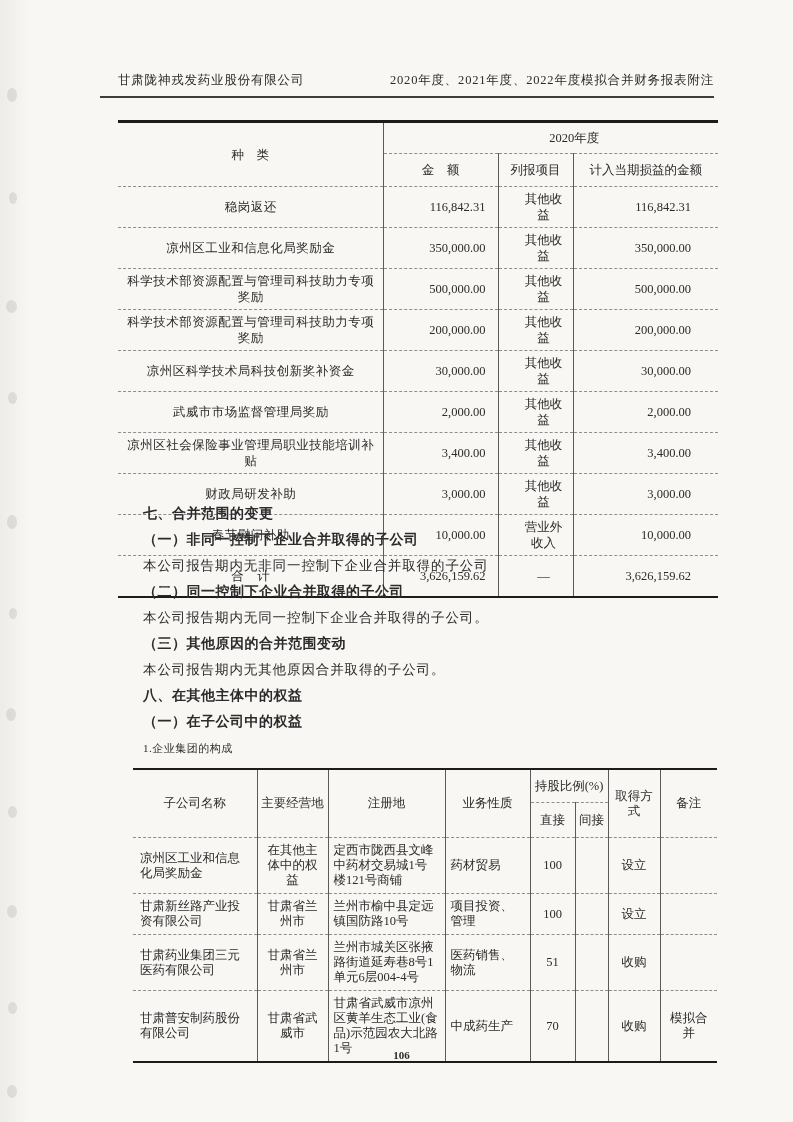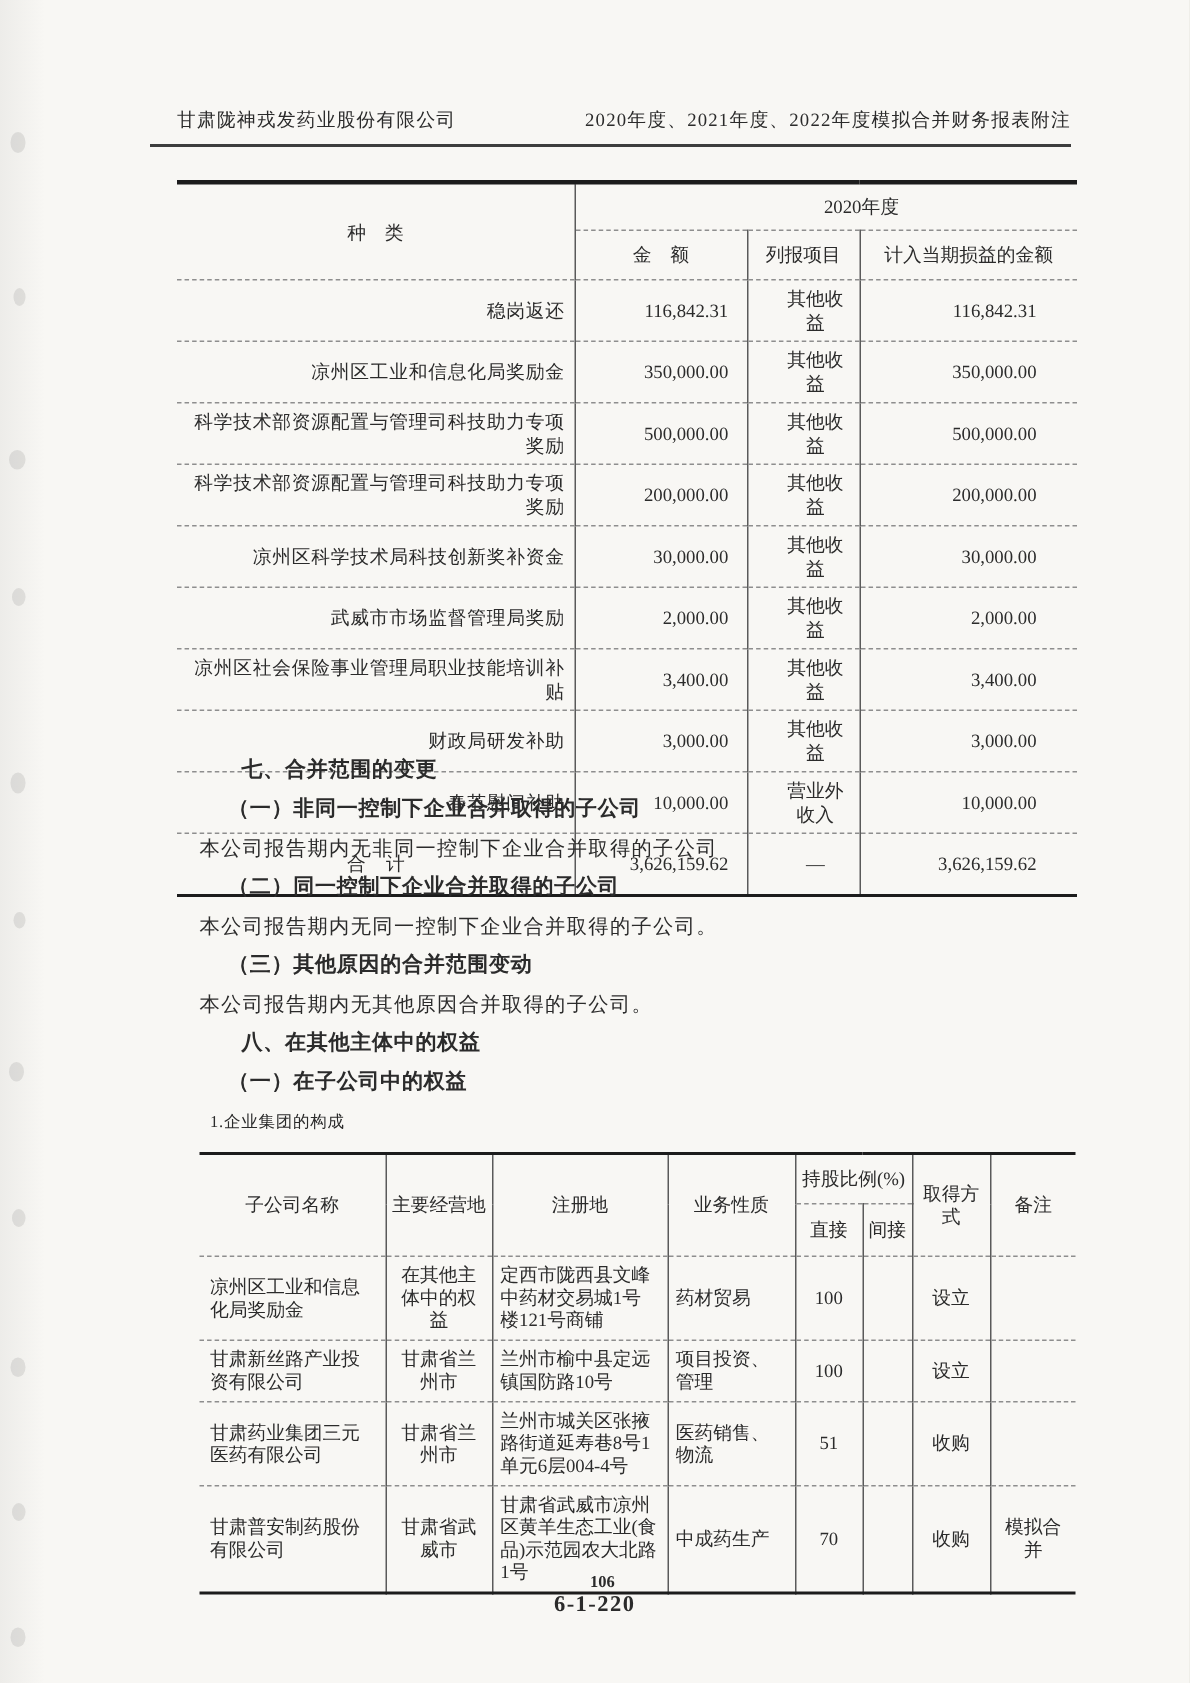--- a/index.html
+++ b/index.html
@@ -49,30 +49,30 @@
   }
   .t1 th{ font-weight:normal; }
   .t1 thead tr:first-child th{ height:28px; }
   .t1 thead tr:last-child th{ height:30px; }
   .t1 .vl{ border-left:1px solid #5a5a5a; }
   .t1 thead th{ text-align:center; vertical-align:middle; }
   .t1 th.year{ border-bottom:1px dashed #8e8e8e;padding-left:48px; }
   .t1 thead tr:last-child th, .t1 th.rspan{ border-bottom:1px dashed #8e8e8e; }
   .t1 tbody td{ border-top:1px dashed #8e8e8e; padding:4px 6px; height:28px; vertical-align:middle; }
   .t1 tbody tr:first-child td{ border-top:none; }
-  .t1 td.c-type{ text-align:right; padding-left:7px; letter-spacing:0.5px;}
+  .t1 td.c-type{ text-align:center; padding-left:7px; letter-spacing:0.5px;}
   .t1 td.c-amt{ text-align:right; padding-right:12px; }
   .t1 td.c-item{ text-align:center;padding-left:22px; }
   .t1 td.c-inc{ text-align:right; padding-right:27px; }
   .t1 tr.total td{ height:32px; }
   .t1 tr.total .c-type{ text-align:center; }
 
   
   .sections{ position:absolute; top:504px; left:133px; width:575px; }
-  .sections > div{ line-height:16px; margin-top:10px; }
+  .sections > div{ line-height:16px; margin-top:10px;margin-left:10px; }
   .sections > div:first-child{ margin-top:2px; }
   .sec-h1{ font-weight:bold; font-size:14px; margin-left:28px; letter-spacing:0.5px; }
   .sec-h2{ font-weight:bold; font-size:14px; margin-left:19px; letter-spacing:0.5px; }
   .sec-p { font-size:13.5px; margin-left:0;  letter-spacing:0.9px; }
   .sec-sub{ font-size:11px; margin-left:7px; letter-spacing:0.5px; }
 
   
   .t2{
     position:absolute; top:768px; left:133px; width:584px;
     font-size:12.5px; line-height:15px;
@@ -280,16 +280,15 @@
         <td class="vl c-dir">70</td>
         <td class="vl c-ind"></td>
         <td class="vl c-met">收购</td>
         <td class="vl c-note">模拟合并</td>
       </tr>
     </tbody>
   </table>
 
   <div class="page-foot">
     <div class="small">106</div>
-    <div class="big">6-1-220</div>
   </div>
 
 </div>
 
 </body></html>

